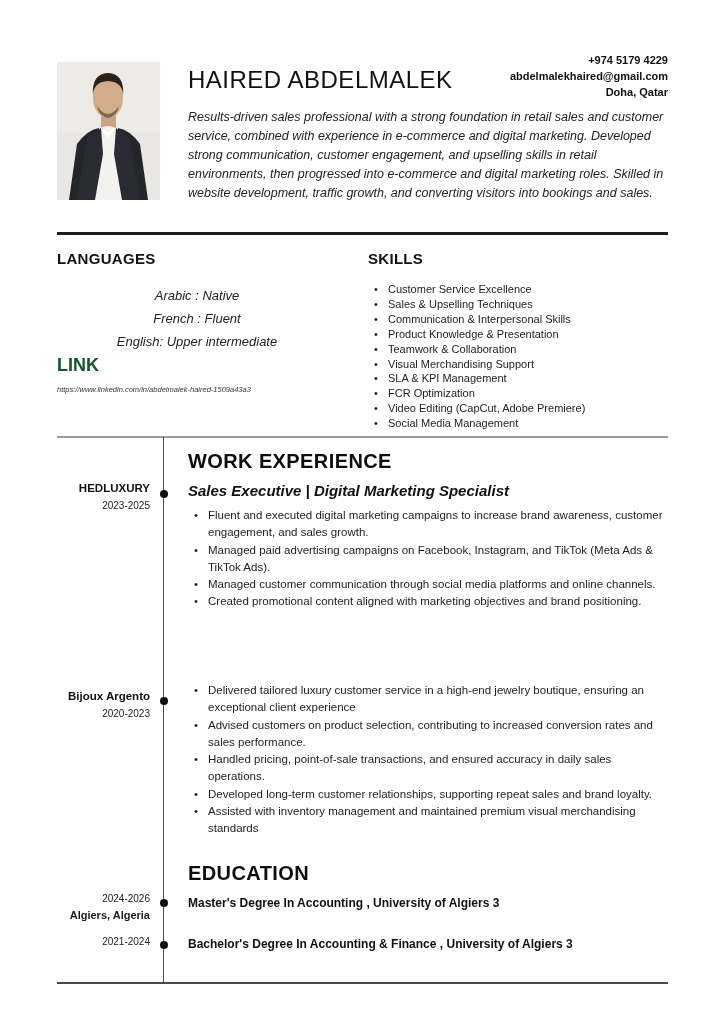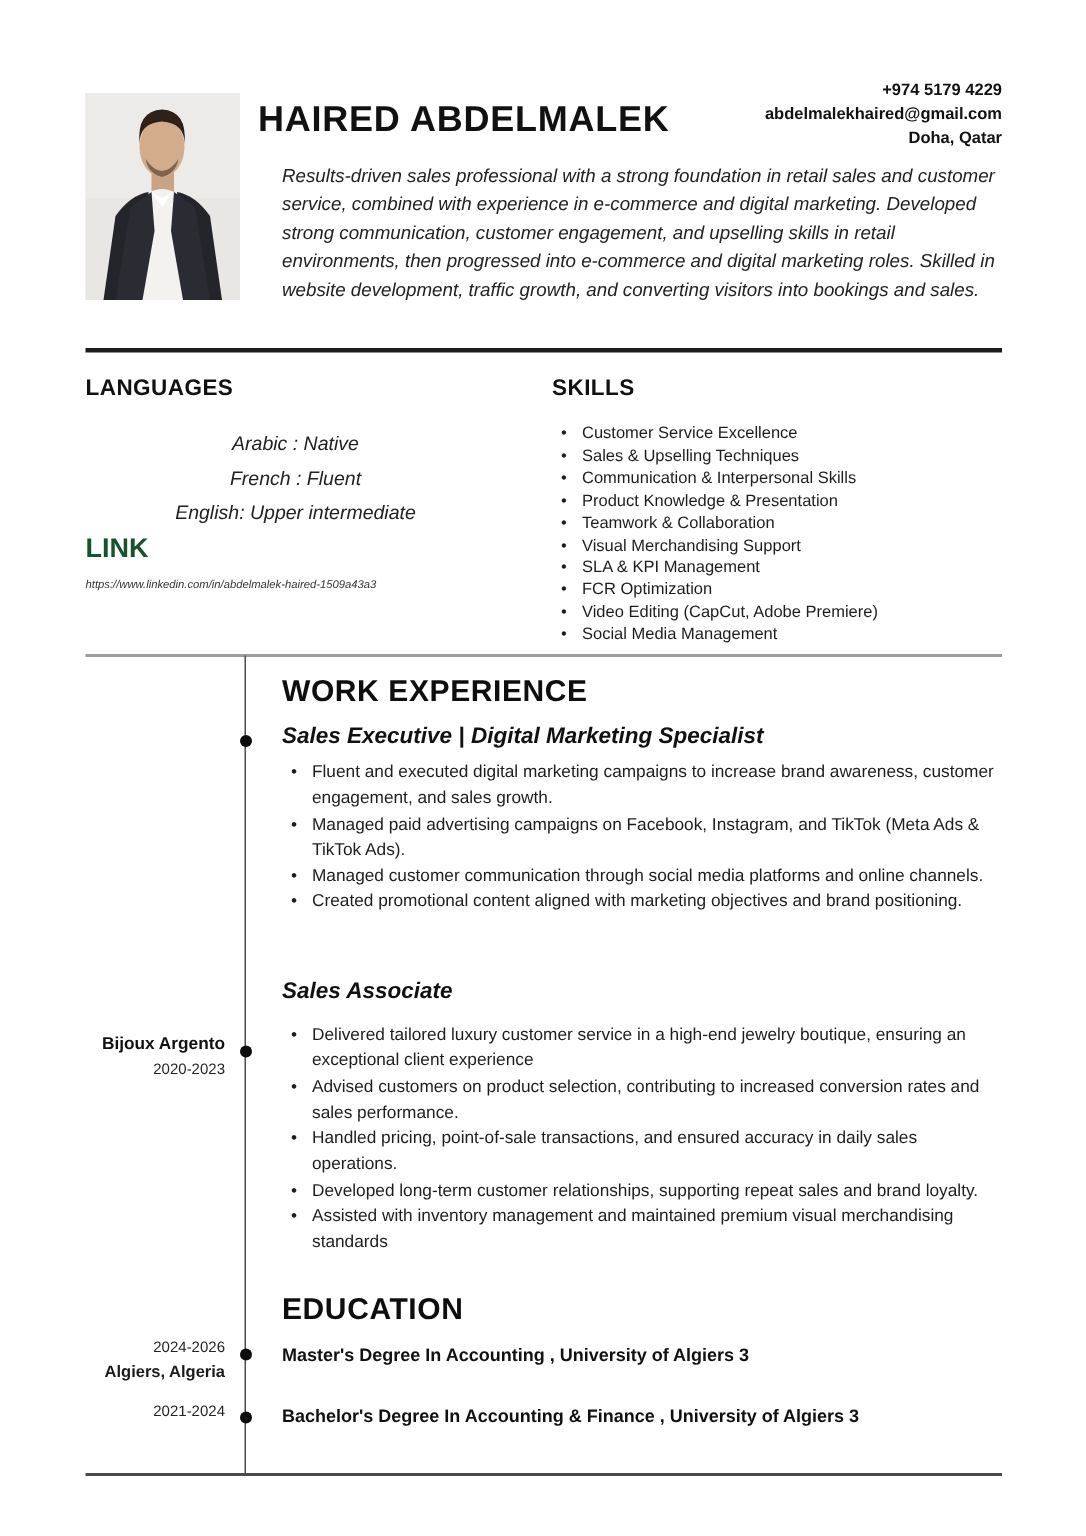--- a/index.html
+++ b/index.html
@@ -7,22 +7,22 @@
   body { font-family:"Liberation Sans", sans-serif; color:#1a1a1a; }
   .page {
     position:relative; width:724px; height:1024px; background:#fff; overflow:hidden;
   }
   
   .photo {
     position:absolute; left:57px; top:62px; width:103px; height:138px;
     background:#e9e7e3; overflow:hidden;
   }
   .name {
-    position:absolute; left:172px; top:66px; width:400px;
-    font-size:24px; font-weight:700; letter-spacing:0.5px; color:#111;
+    position:absolute; left:188px; top:66px; width:400px;
+    font-size:24px; font-weight:400; letter-spacing:0.5px; color:#111;
   }
   .contact {
     position:absolute; right:56px; top:52px; width:260px;
     text-align:right; font-size:11px; font-weight:700; line-height:16px; color:#111;
   }
   .summary {
     position:absolute; left:188px; top:108px; width:482px;
     font-size:12.5px; font-style:italic; line-height:19px; color:#222;
   }
   
@@ -157,20 +157,24 @@
   </div>
 
   <div class="divider-mid"></div>
 
   <div class="vline"></div>
   <div class="dot dot1"></div>
   <div class="dot dot2"></div>
   <div class="dot dot3"></div>
   <div class="dot dot4"></div>
 
+  <div class="rail rail-job1">
+    <div class="rail-company">HEDLUXURY</div>
+    <div class="rail-dates">2023-2025</div>
+  </div>
   <div class="rail rail-job2">
     <div class="rail-company">Bijoux Argento</div>
     <div class="rail-dates">2020-2023</div>
   </div>
   <div class="rail rail-edu1">
     <div class="rail-dates">2024-2026</div>
   </div>
   <div class="rail rail-loc">Algiers, Algeria</div>
   <div class="rail rail-edu2">
     <div class="rail-dates">2021-2024</div>
@@ -179,21 +183,20 @@
   <div class="main-heading h-work">WORK EXPERIENCE</div>
 
   <div class="job-title jt1">Sales Executive | Digital Marketing Specialist</div>
   <ul class="bullets bl1">
       <li>Fluent and executed digital marketing campaigns to increase brand awareness, customer engagement, and sales growth.</li>
       <li>Managed paid advertising campaigns on Facebook, Instagram, and TikTok (Meta Ads &amp; TikTok Ads).</li>
       <li>Managed customer communication through social media platforms and online channels.</li>
       <li>Created promotional content aligned with marketing objectives and brand positioning.</li>
     </ul>
 
-  <div class="job-title jt2">Sales Associate</div>
   <ul class="bullets bl2">
       <li>Delivered tailored luxury customer service in a high-end jewelry boutique, ensuring an exceptional client experience</li>
       <li>Advised customers on product selection, contributing to increased conversion rates and sales performance.</li>
       <li>Handled pricing, point-of-sale transactions, and ensured accuracy in daily sales operations.</li>
       <li>Developed long-term customer relationships, supporting repeat sales and brand loyalty.</li>
       <li>Assisted with inventory management and maintained premium visual merchandising standards</li>
     </ul>
 
   <div class="main-heading h-edu">EDUCATION</div>
   <div class="degree deg1">Master's Degree In Accounting , University of Algiers 3</div>

